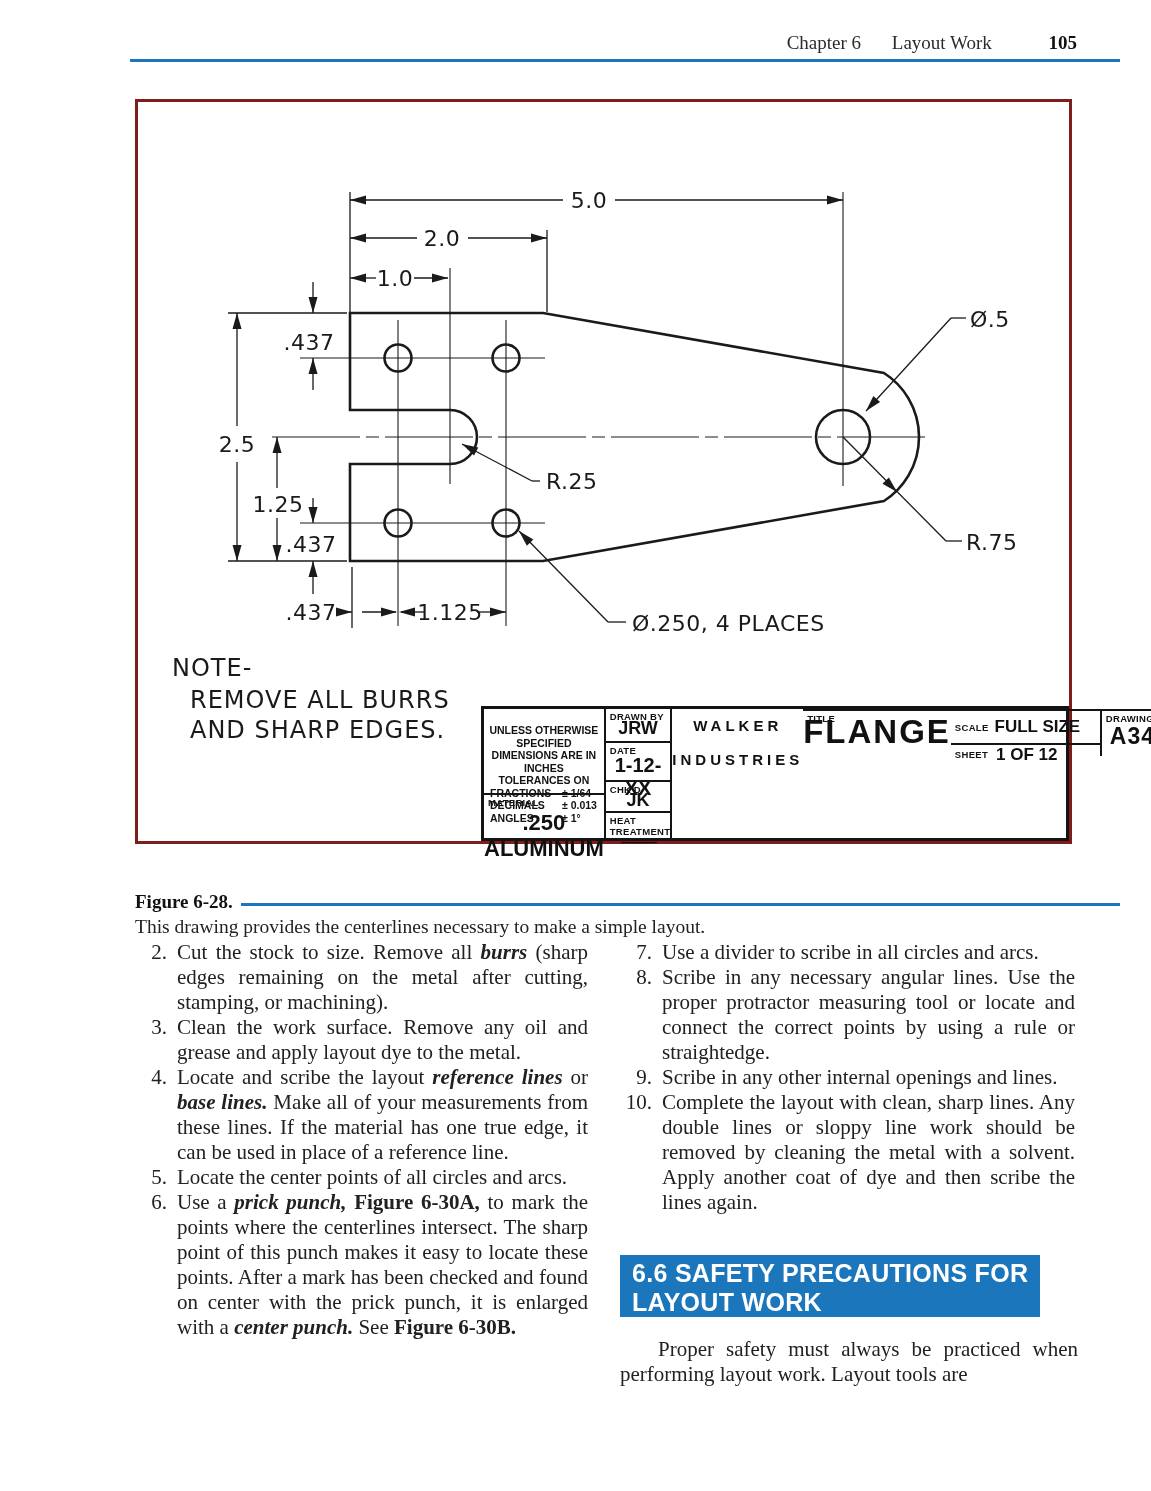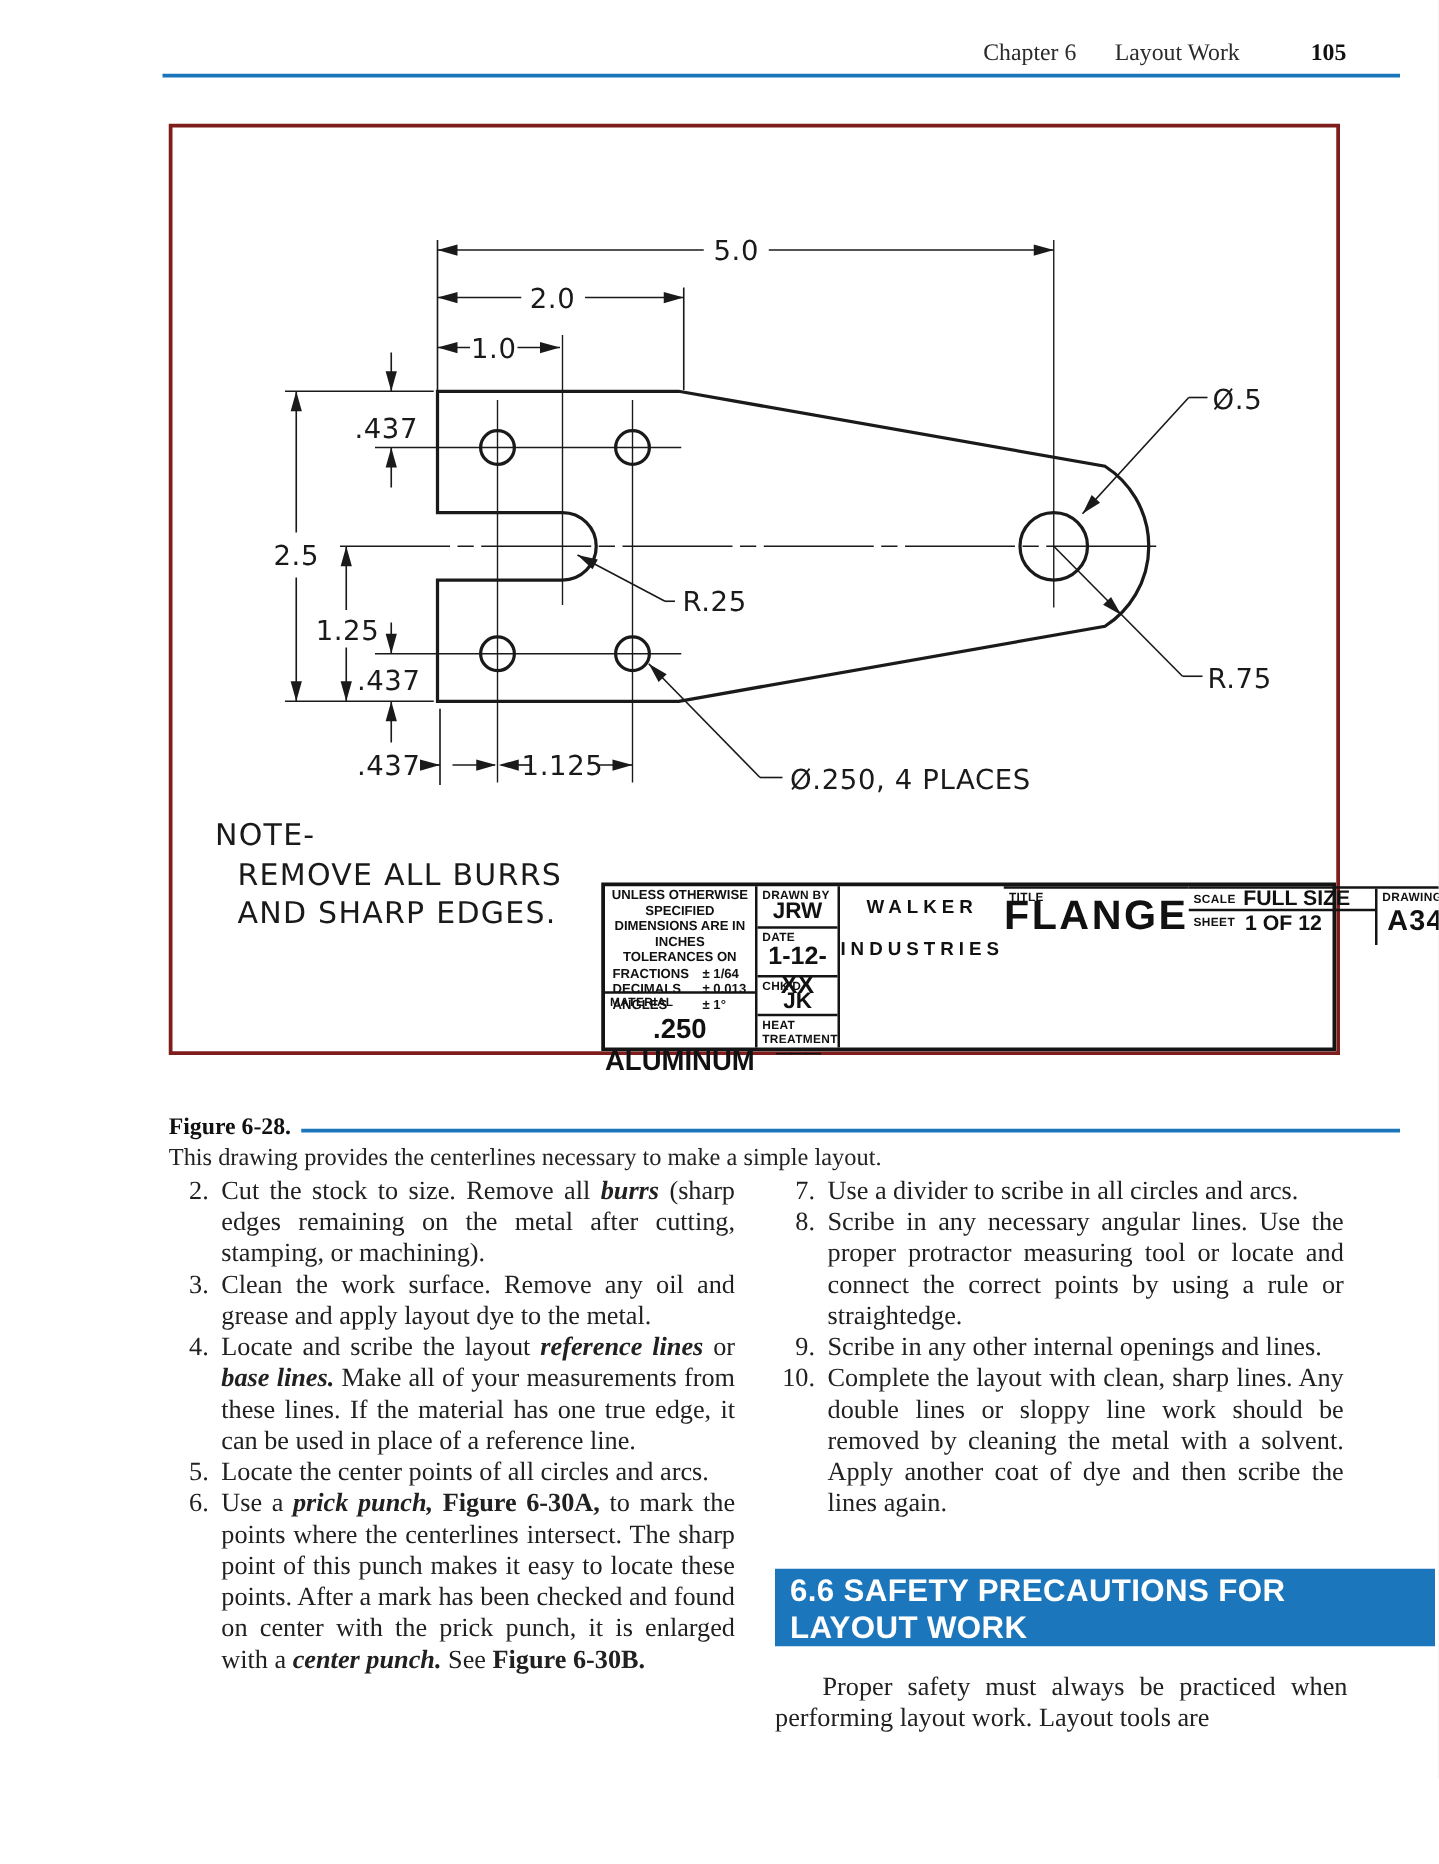--- a/index.html
+++ b/index.html
@@ -47,21 +47,21 @@
   
   .col{position:absolute;font-size:21px;line-height:25px;color:#212121;}
   #colL{left:135px;top:940px;width:453px;}
   #colR{left:620px;top:940px;width:455px;}
   .li{display:flex;}
   .num{width:32px;text-align:right;padding-right:10px;flex:none;}
   .txt{flex:1;text-align:justify;}
   .b{font-weight:bold;}
   .bi{font-weight:bold;font-style:italic;}
   
-  #sechead{position:absolute;left:620px;top:1255px;width:528px;height:62px;
+  #sechead{position:absolute;left:620px;top:1255px;width:420px;height:62px;
            box-sizing:border-box;padding:4px 10px 0 12px;
            font-family:"Liberation Sans",sans-serif;font-weight:bold;
            font-size:25px;line-height:29px;color:#ffffff;letter-spacing:0.3px;}
   #secpara{position:absolute;left:620px;top:1337px;width:458px;font-size:21px;
            line-height:25px;text-align:justify;color:#212121;}
   #secpara .ind{display:inline-block;width:38px;}
 </style>
 </head>
 <body>
 
@@ -187,21 +187,21 @@
 
       <g>
         <text class="ntxt" x="172" y="676">NOTE-</text>
         <text class="ntxt" x="190" y="708">REMOVE ALL BURRS</text>
         <text class="ntxt" x="190" y="738">AND SHARP EDGES.</text>
       </g>
     </svg>
 
     <div id="tblock">
       <div id="tb-c1" class="tb-col">
-        <div class="tb-cell tol" style="height:84px;padding-top:1px;">
+        <div class="tb-cell tol" style="height:84px;padding-top:15px;">
           <div class="c">UNLESS OTHERWISE SPECIFIED</div>
           <div class="c">DIMENSIONS ARE IN INCHES</div>
           <div class="c">TOLERANCES ON</div>
           <div class="r">
               <span>FRACTIONS</span>
               <span>± 1/64</span>
             </div>
           <div class="r">
               <span>DECIMALS</span>
               <span>± 0.013</span>
@@ -235,21 +235,21 @@
         </div>
       </div>
       <div id="tb-c3" class="tb-col">
         <div class="tb-cell tb-val" style="height:36px;font-size:15px;letter-spacing:4px;line-height:34px;">WALKER INDUSTRIES</div>
         <div class="tb-cell bt" style="height:48px;">
           <div class="tb-lab">TITLE</div>
           <div class="tb-val" style="font-size:33px;margin-top:-11px;letter-spacing:2px;">FLANGE</div>
         </div>
         <div style="height:45px;display:flex;" class="bt">
           <div style="width:151px;border-right:2px solid #141414;box-sizing:border-box;">
-            <div class="tb-cell" style="height:16px;display:flex;align-items:center;">
+            <div class="tb-cell" style="height:32px;display:flex;align-items:center;">
               <span class="tb-lab" style="padding-top:0;">SCALE</span>
               <span class="tb-val" style="font-size:17px;margin-left:6px;">FULL SIZE</span>
             </div>
             <div class="tb-cell bt" style="height:21px;display:flex;align-items:center;">
               <span class="tb-lab" style="padding-top:0;">SHEET</span>
               <span class="tb-val" style="font-size:17px;margin-left:8px;">1 OF 12</span>
             </div>
           </div>
           <div style="flex:1;" class="tb-cell">
             <div class="tb-lab">DRAWING NO.</div>

